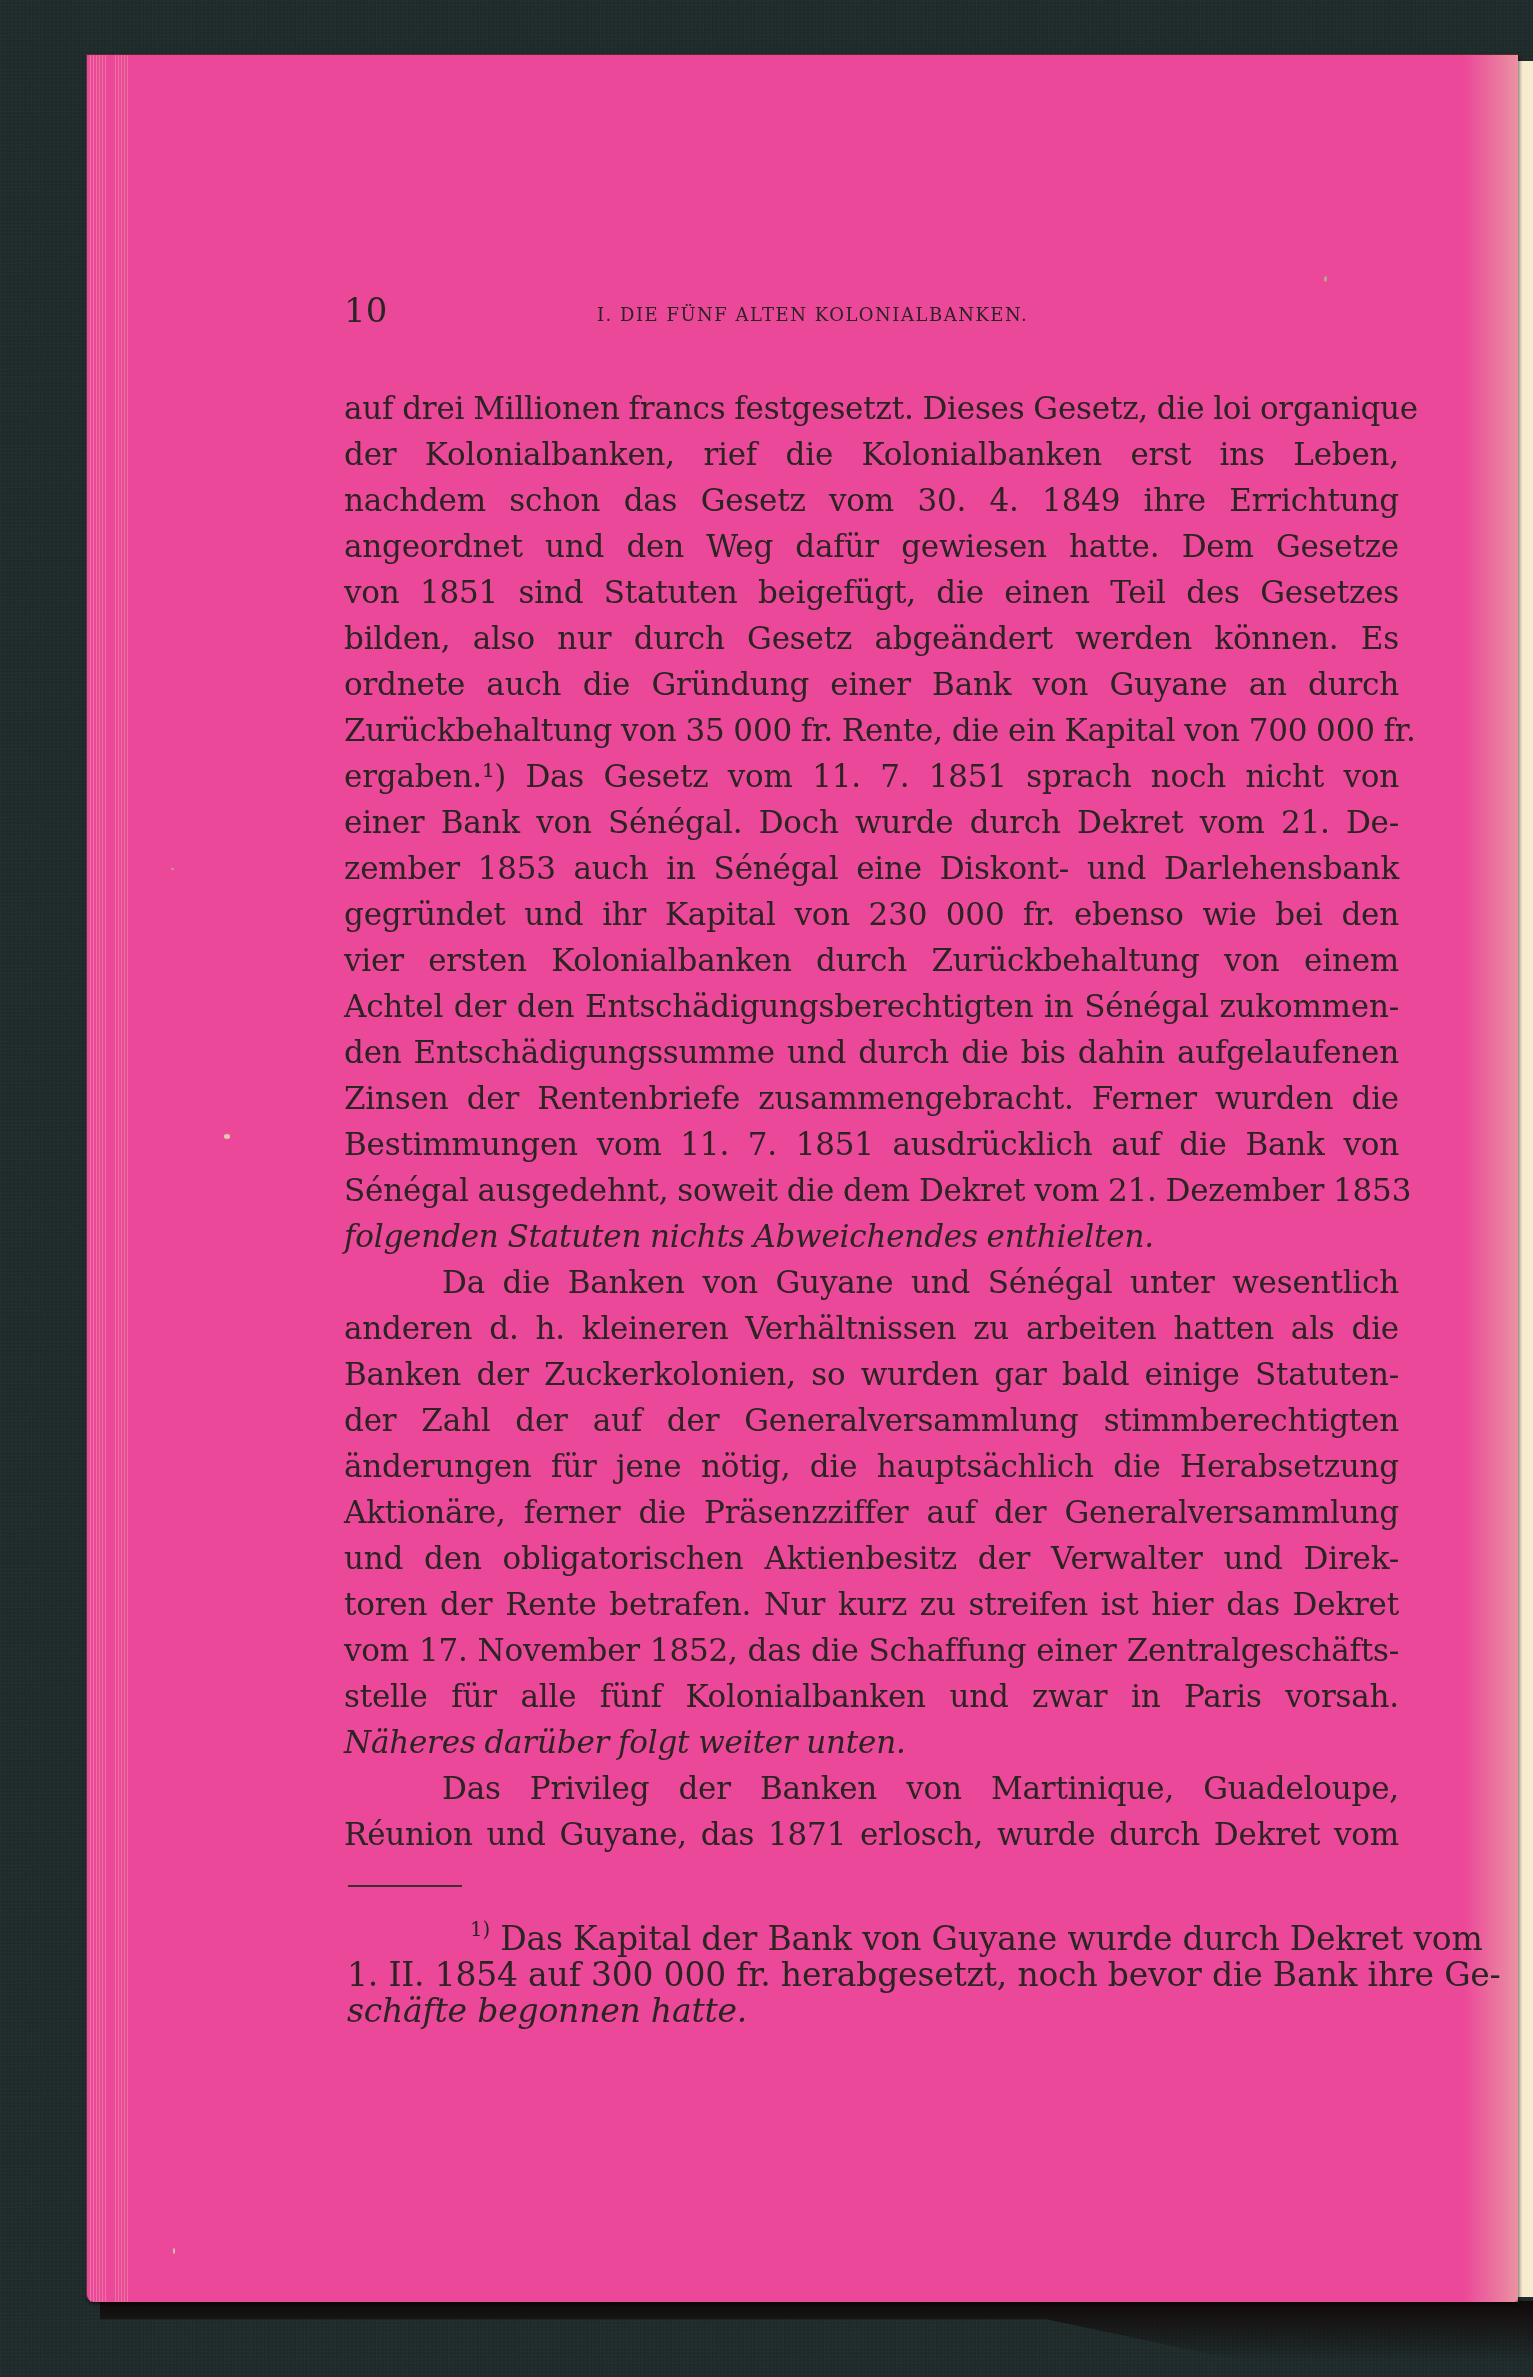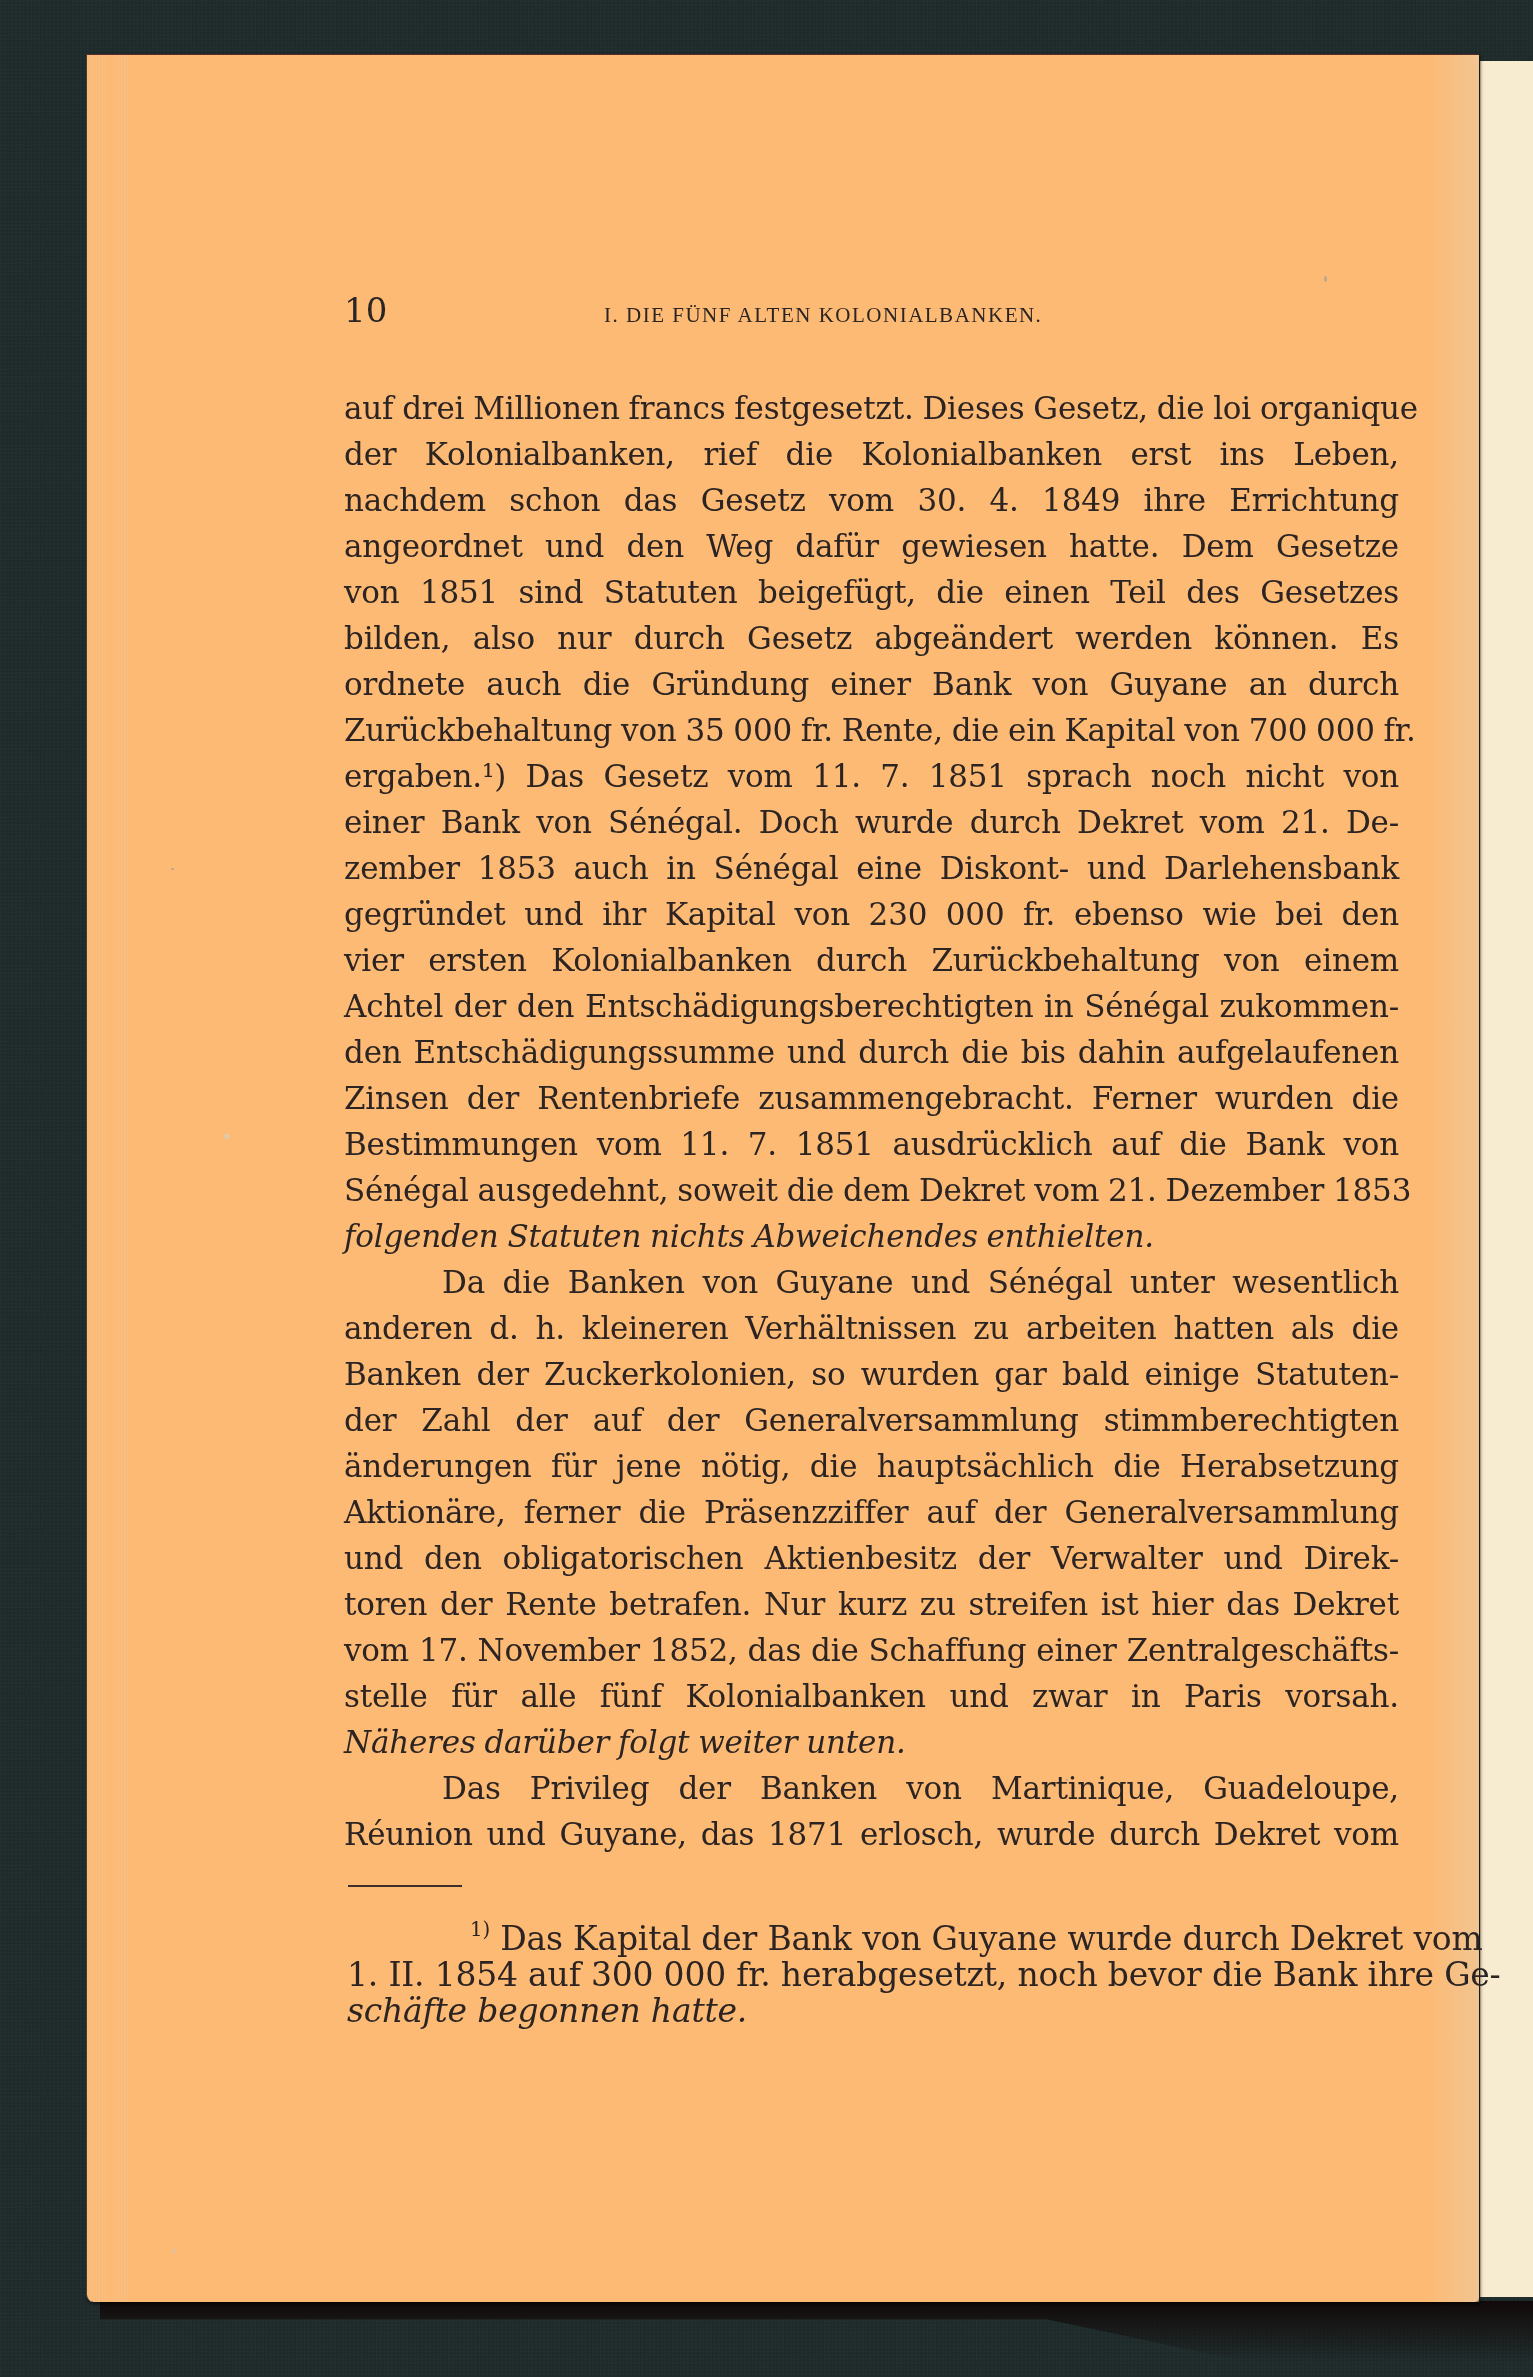--- a/index.html
+++ b/index.html
@@ -35,26 +35,27 @@
       height: 2236px;
       background: #f8ecd0;
       border-left: 0.8px solid #e0cda8;
     }
     .page {
       position: absolute;
       left: 86px;
       top: 54px;
       width: 1392px;
       height: 2247px;
-      background: #fdba74;
+      background: #ec4899;
       border-top: 1.5px solid #5a2a2a;
       border-left: 1.5px solid #4a3c3c;
       border-bottom-left-radius: 7.7px;
       border-bottom-right-radius: 4.6px;
       box-shadow: 1.5px 2.3px 3.1px rgba(0,0,0,0.4);
+      padding-left: 39px;
     }
     .page-edge-lines {
       position: absolute;
       left: 3.1px;
       top: 0;
       width: 38px;
       height: 100%;
       background: repeating-linear-gradient(90deg, rgba(235,200,170,0.5) 0, rgba(235,200,170,0.5) 0.8px, transparent 0.8px, transparent 3.1px);
       opacity: 0.7;
     }
@@ -76,27 +77,26 @@
     }
     .page-number {
       position: absolute;
       left: 0;
       top: 0;
       font-size: 34px;
       line-height: 46px;
     }
     .section-title {
       position: absolute;
-      left: 260px;
+      left: 253px;
       top: 4.6px;
-      font-size: 21px;
+      font-size: 18px;
       letter-spacing: 1.5px;
       line-height: 46px;
       font-variant: small-caps;
-      font-family: Liberation Serif, serif;
     }
     .body-text {
       position: absolute;
       left: 257px;
       top: 330px;
       width: 1055px;
       color: #2b2422;
       font-size: 31px;
       line-height: 46px;
       text-align: justify;

